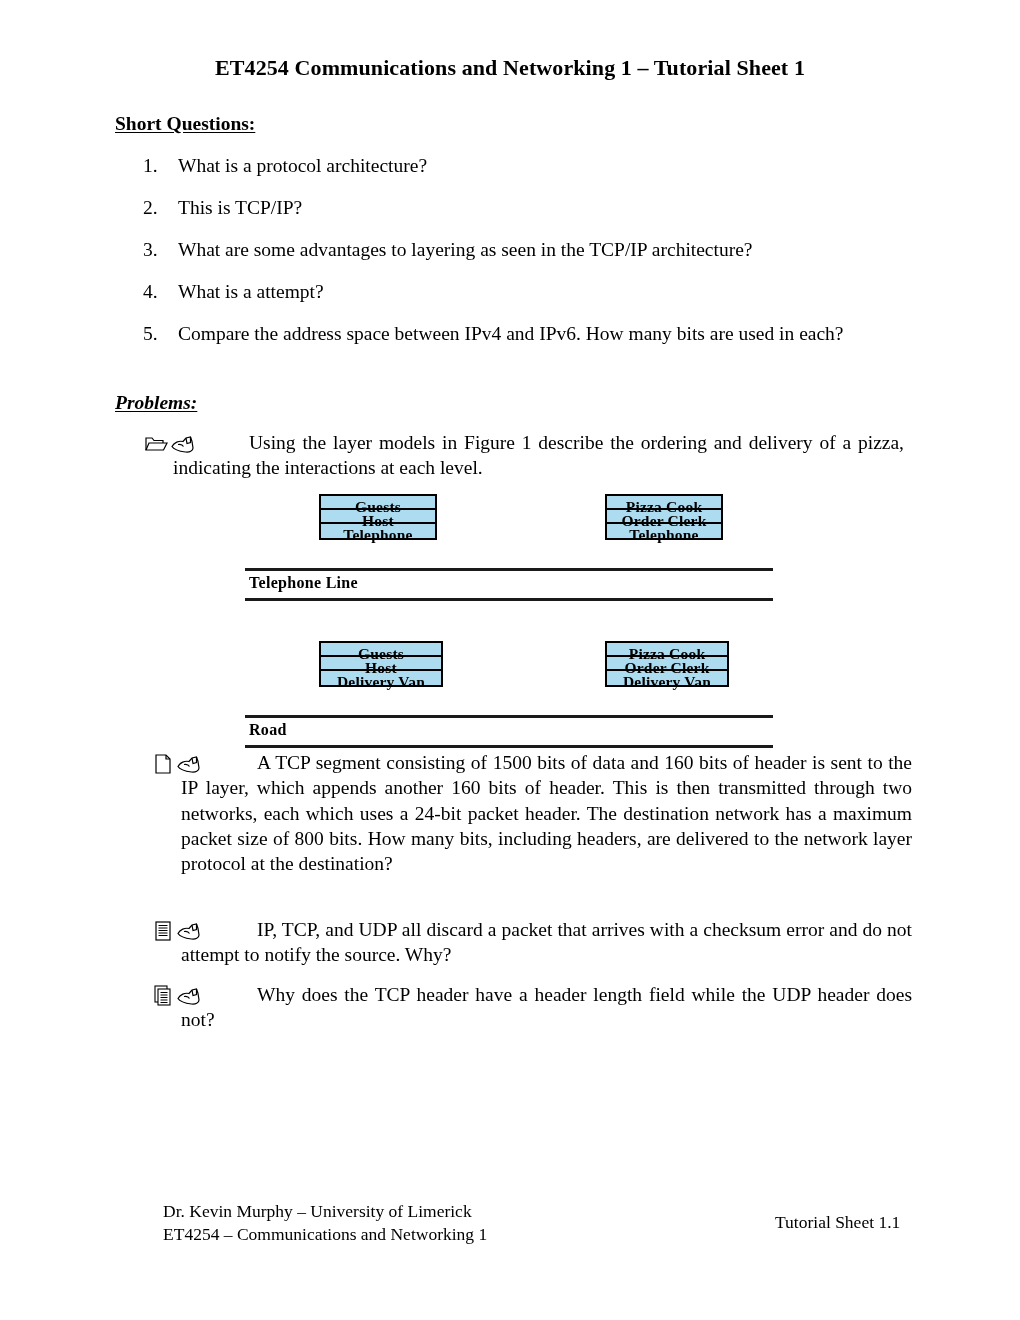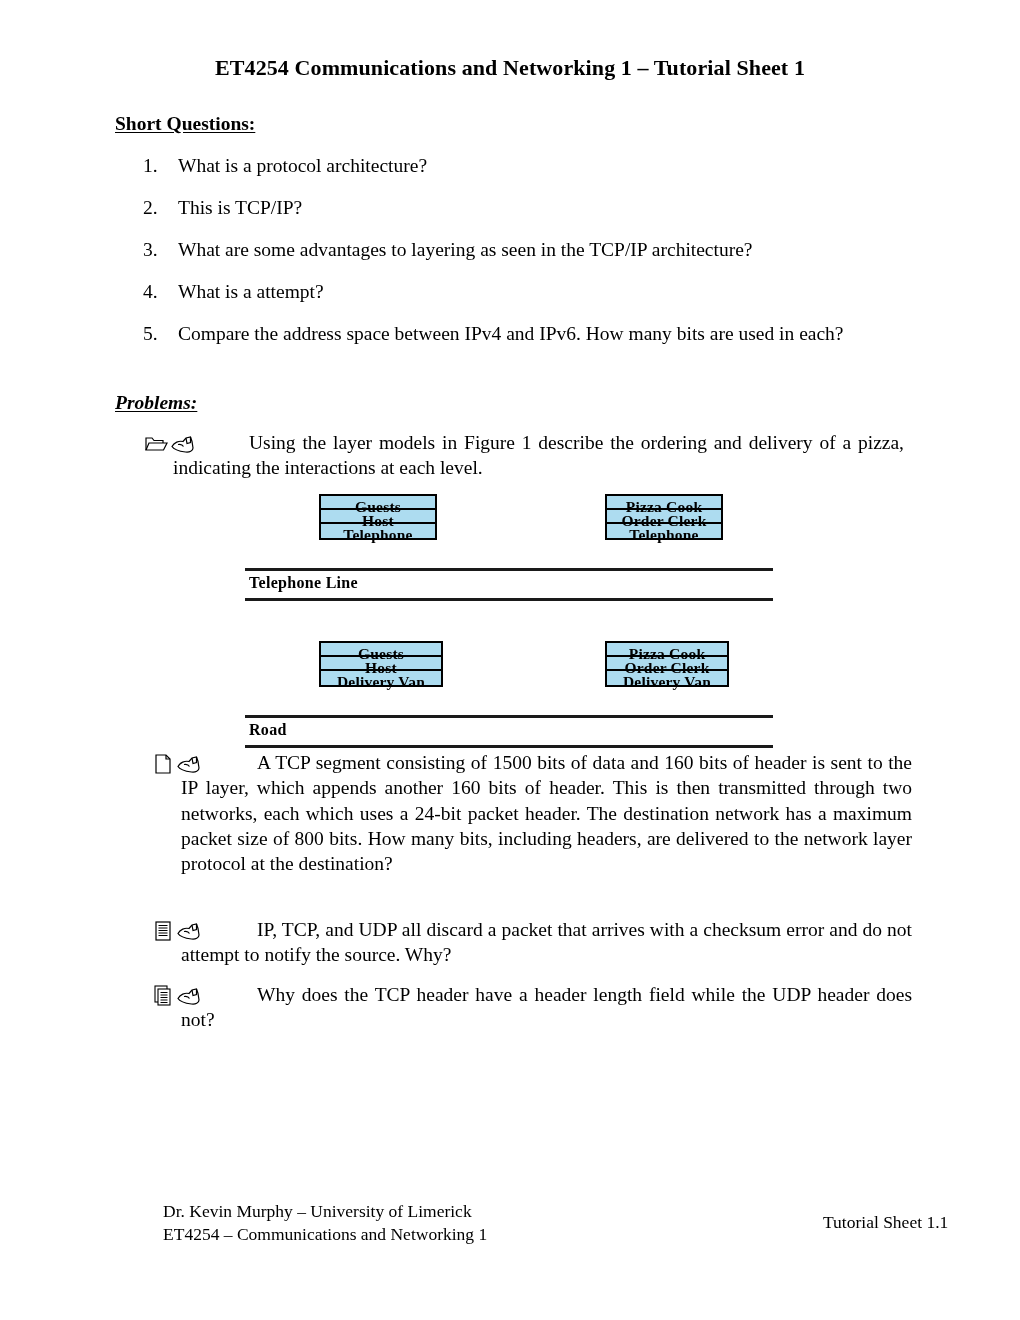--- a/index.html
+++ b/index.html
@@ -178,21 +178,20 @@
     left: 163px;
     top: 1200px;
     font-size: 17.5px;
     line-height: 1.30;
   }
   .footer-right {
     position: absolute;
     left: 775px;
     top: 1212px;
     font-size: 17.5px;
-    margin-left: 48px;
   }
 </style>
 </head>
 <body>
 
 <div class="page">
 
   <div class="doc-title">ET4254 Communications and Networking 1 – Tutorial Sheet 1</div>
 
   <div class="section-heading heading-short">Short Questions:</div>

